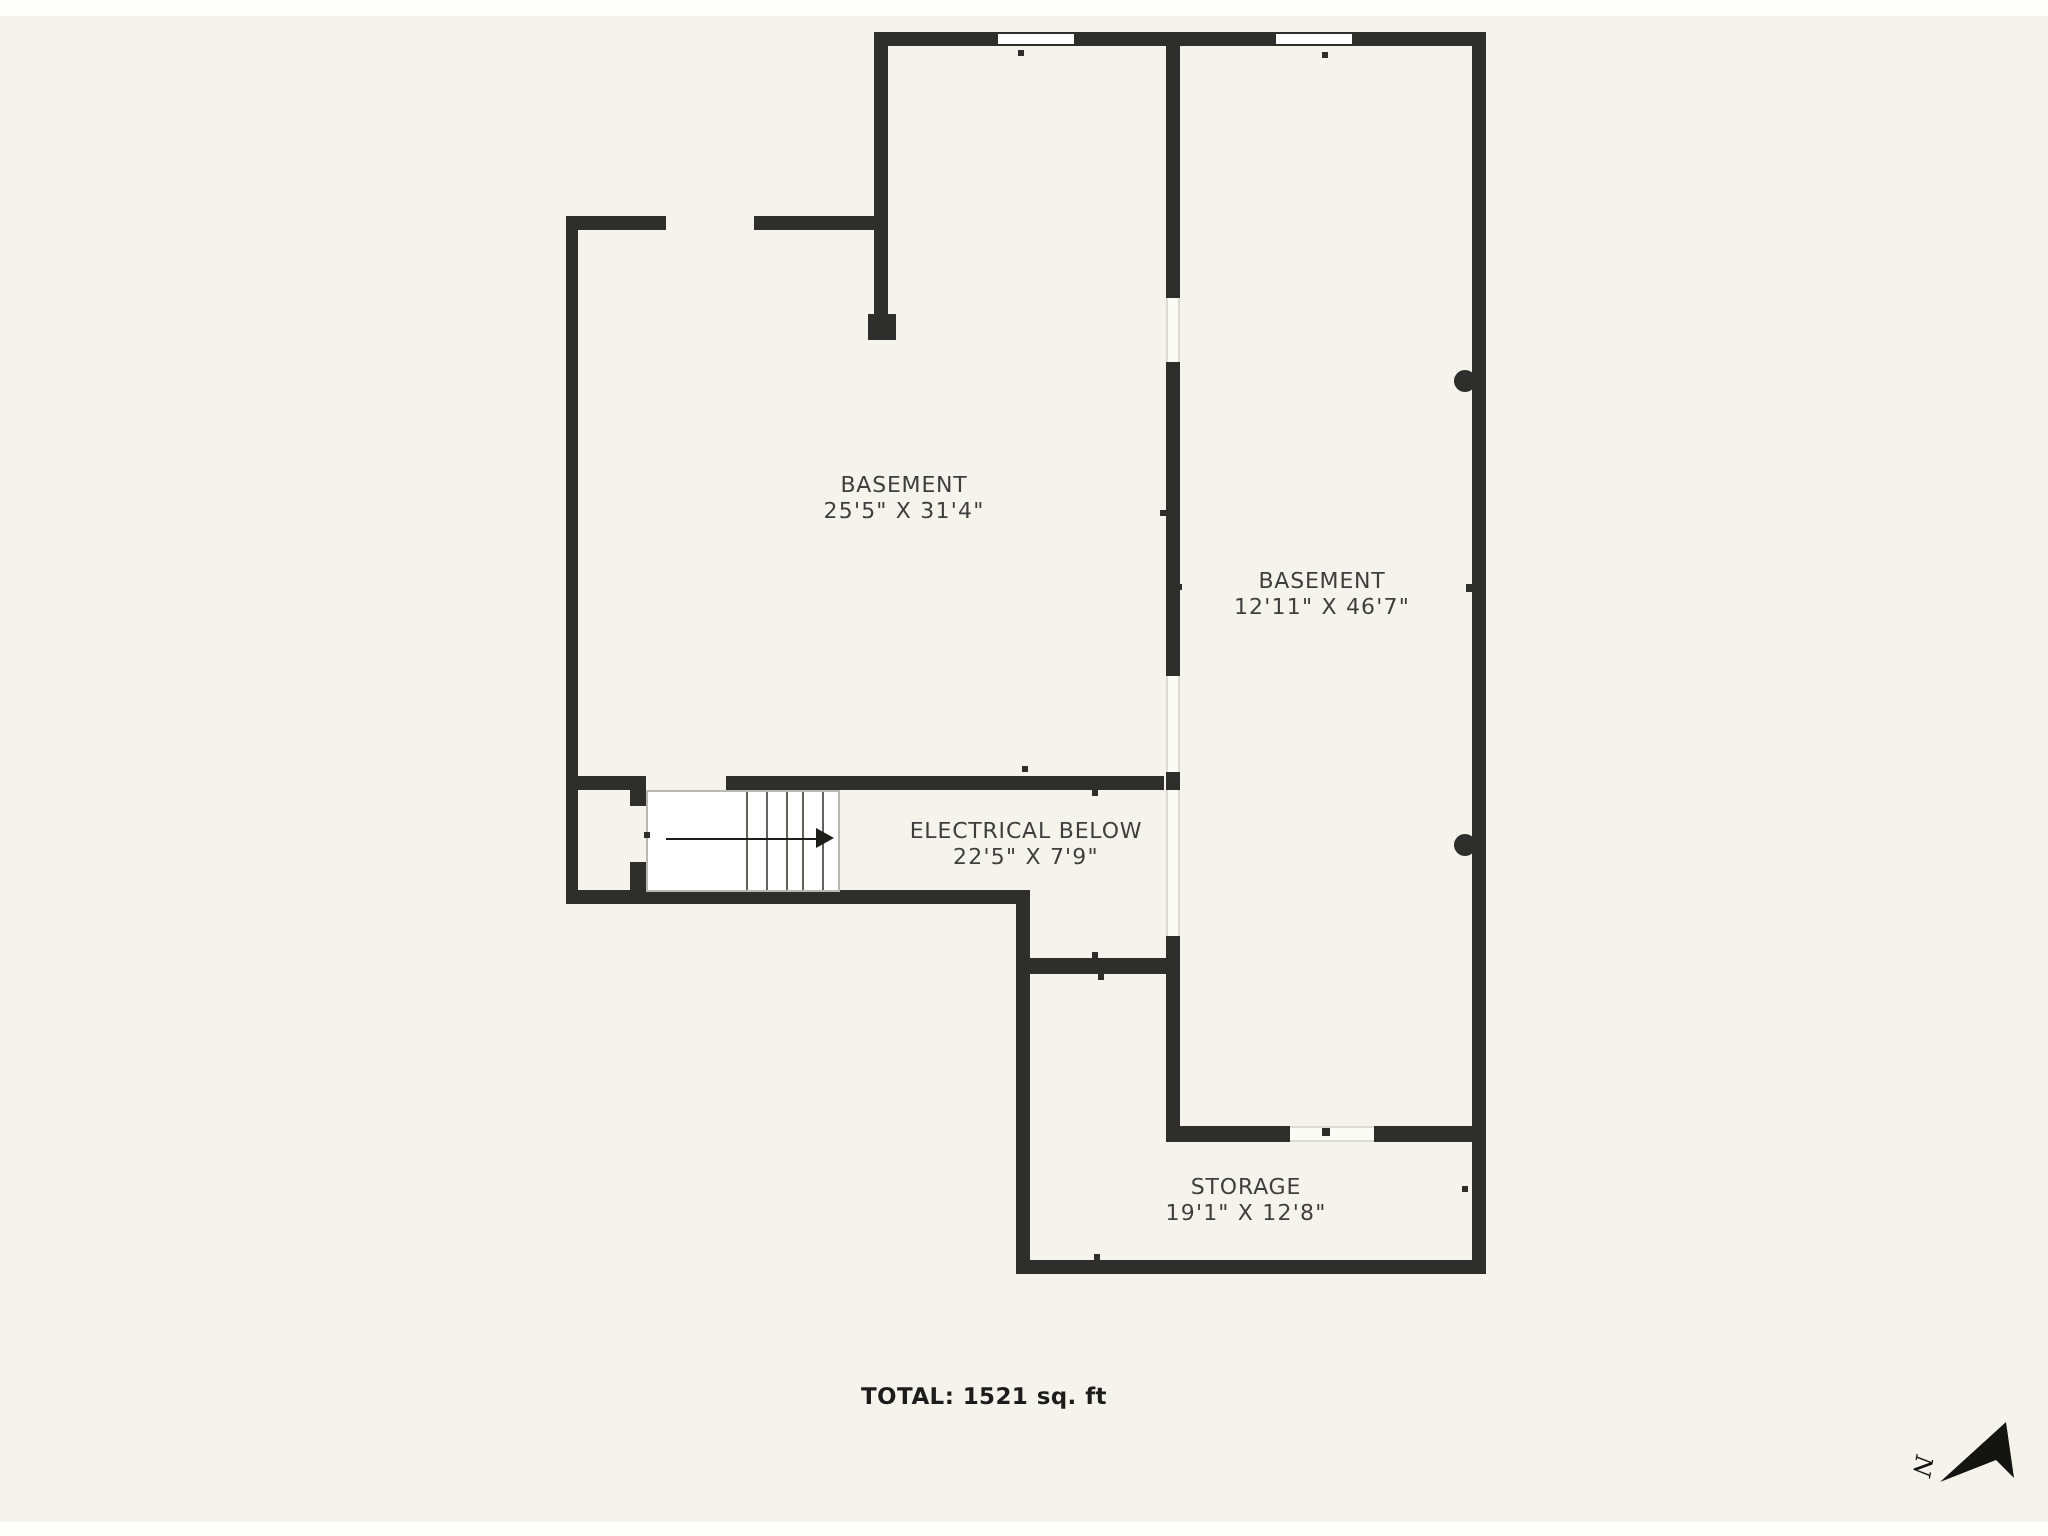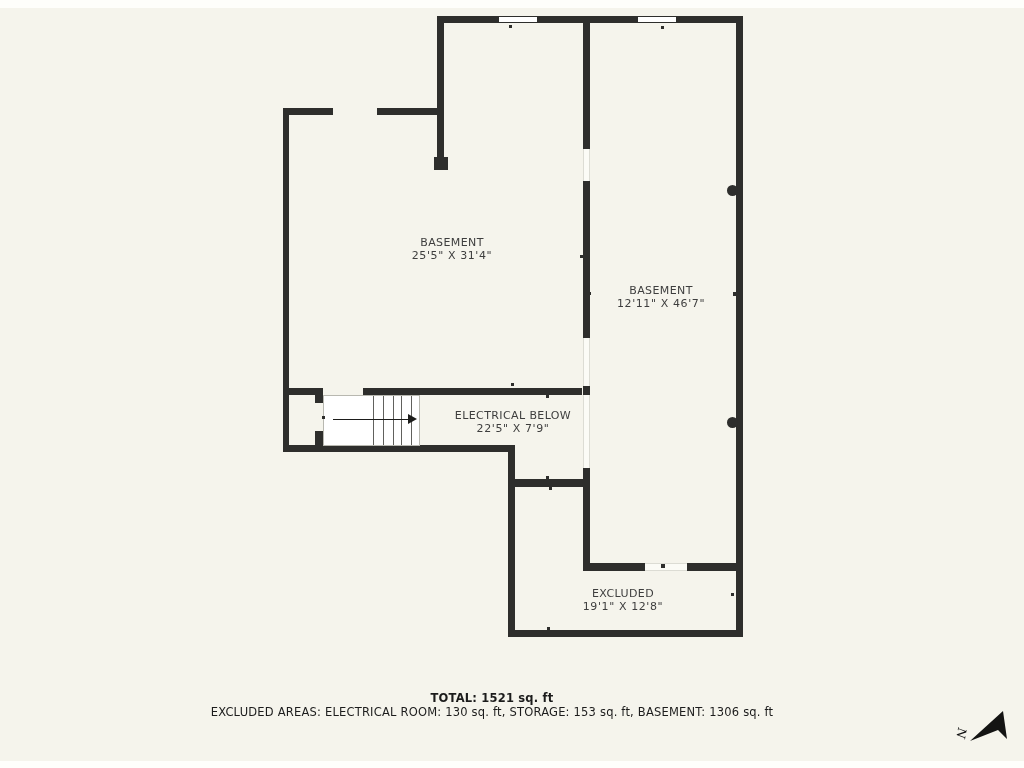--- a/index.html
+++ b/index.html
@@ -109,29 +109,28 @@
   </div>
   <div class="room-label" style="left:661px;top:284px;">
     <div class="nm">BASEMENT</div>
     <div class="dims">12'11" X 46'7"</div>
   </div>
   <div class="room-label" style="left:513px;top:409px;">
     <div class="nm">ELECTRICAL BELOW</div>
     <div class="dims">22'5" X 7'9"</div>
   </div>
   <div class="room-label" style="left:623px;top:587px;">
-    <div class="nm">EXCLUDED</div>
+    <div class="nm">STORAGE</div>
     <div class="dims">19'1" X 12'8"</div>
   </div>
 
 </div>
 
 <div class="summary">
   <div class="total">TOTAL: 1521 sq. ft</div>
-  <div>EXCLUDED AREAS: ELECTRICAL ROOM: 130 sq. ft, STORAGE: 153 sq. ft, BASEMENT: 1306 sq. ft</div>
 </div>
 
 <div class="compass">
   <svg width="72" height="56" viewBox="0 0 72 56">
     <polygon points="55,11 22,41 50,30 59,39" fill="#141413"></polygon>
   </svg>
   <span class="n">N</span>
 </div>
 
 </body></html>

